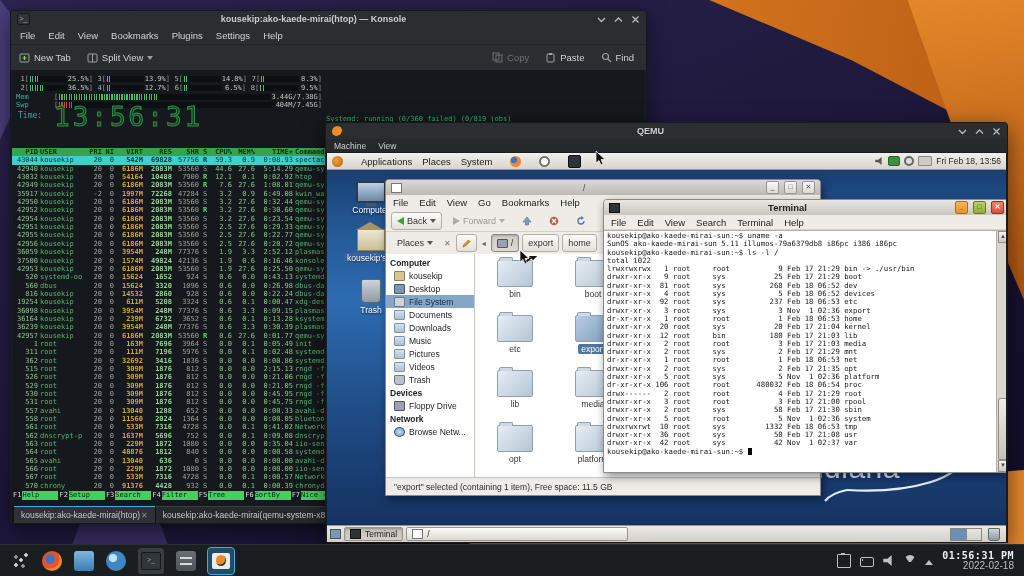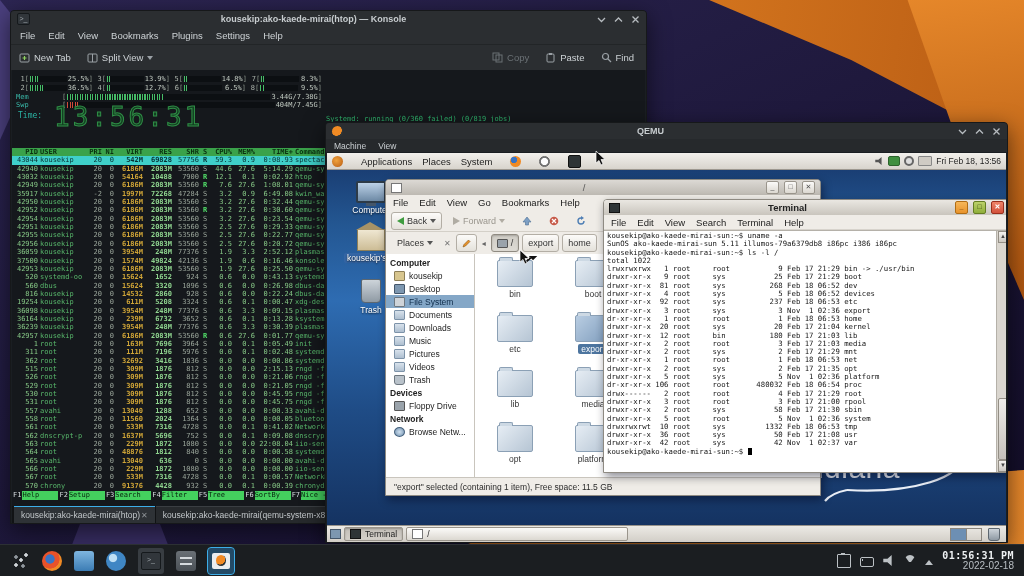--- a/index.html
+++ b/index.html
@@ -37,21 +37,21 @@
   .meters{position:absolute;left:4px;top:5px;width:306px;}
   .mrow{display:flex;}
   .meter{width:77px;height:8.4px;display:flex;align-items:center;}
   .mid{color:#aeb6ae;width:9px;text-align:right;}
   .mbr{color:#8a938a;}
   .mbar{width:38px;height:6px;position:relative;margin:0 1px;background:#0c0f12;}
   .mfill{position:absolute;left:0;top:0;bottom:0;background:repeating-linear-gradient(90deg,#46bd67 0,#46bd67 1px,transparent 1px,transparent 2.5px);}
   .mpct{color:#c0c9c0;flex:1;text-align:right;}
   .wide{width:306px;}
   .wide .mbar{flex:1;}
-  .wide .mlab{color:#39b8a8;width:46px;}
+  .wide .mlab{color:#39b8a8;width:38px;}
   .htinfo{position:absolute;left:314px;top:5px;width:226px;line-height:8.3px;color:#2fb56d;white-space:pre;margin-top:40px;}
   .httime-lab{position:absolute;left:6px;top:41px;color:#2ab3a3;font-size:8px;}
   .httime{position:absolute;left:42px;top:32px;font-size:26px;letter-spacing:3px;color:#143f22;-webkit-text-stroke:1px #2f8f46;font-family:"DejaVu Sans Mono",monospace;}
   .htheader{position:absolute;left:0;right:0;top:78px;height:8.4px;background:#3aa24a;color:#09300f;display:flex;font-weight:bold;}
   .htrows{position:absolute;left:0;right:0;top:86.4px;}
   .hrow{display:flex;height:8.35px;line-height:8.35px;}
   .hrow.sel{background:#3fd0c9;}
   .hrow.sel .hc{color:#073034 !important;}
   .hc{overflow:hidden;white-space:pre;margin-right:2px;}
   .c0{width:26px;text-align:right;color:#86c786;}
@@ -879,21 +879,21 @@
             <span class="hc c0">563</span>
             <span class="hc c1">root</span>
             <span class="hc c2">20</span>
             <span class="hc c3">0</span>
             <span class="hc c4">229M</span>
             <span class="hc c5">1872</span>
             <span class="hc c6">1080</span>
             <span class="hc c7">S</span>
             <span class="hc c8">0.0</span>
             <span class="hc c9">0.0</span>
-            <span class="hc c10">22:08.04</span>
+            <span class="hc c10">0:35.04</span>
             <span class="hc c11">iio-sensor</span>
           </div>
           <div class="hrow">
             <span class="hc c0">564</span>
             <span class="hc c1">root</span>
             <span class="hc c2">20</span>
             <span class="hc c3">0</span>
             <span class="hc c4">48876</span>
             <span class="hc c5">1812</span>
             <span class="hc c6">840</span>

